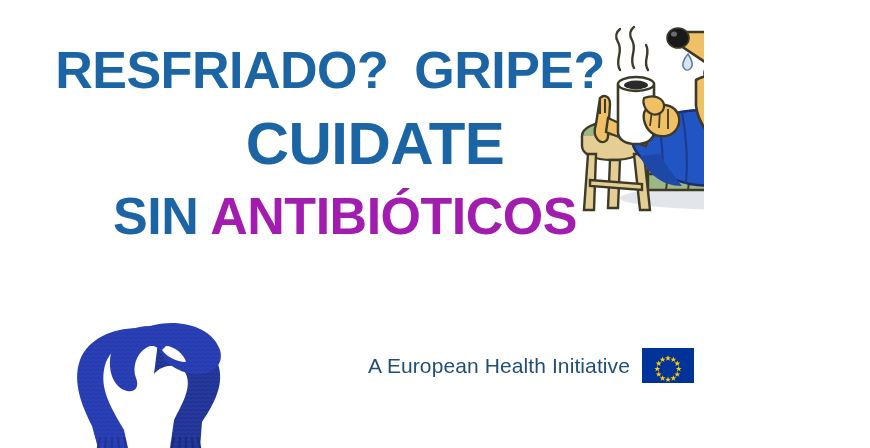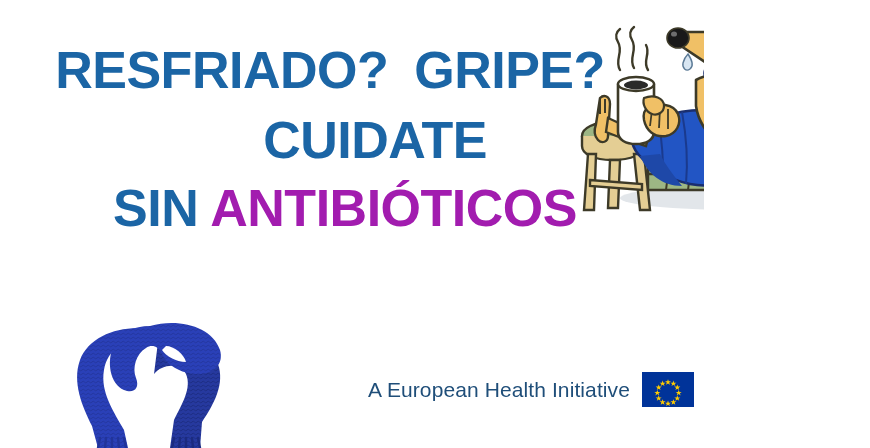--- a/index.html
+++ b/index.html
@@ -33,37 +33,37 @@
     display: block;
     white-space: nowrap;
     font-weight: bold;
     letter-spacing: -0.5px;
   }
   .hl-line1 {
     font-size: 52px;
     margin-bottom: 18px;
   }
   .hl-line2 {
-    font-size: 52px;
+    font-size: 60px;
     margin-bottom: 16px;
     padding-left: 90px;
   }
   .hl-line3 {
     font-size: 52px;
     padding-left: 30px;
   }
   .tx-blue  { color: #1B65A5; }
   .tx-green { color: #a21caf; }
   .gap-sm   { display: inline-block; width: 26px; }
 
   
   .tagline-row {
     position: absolute;
     left: 368px;
-    top: 372px;
+    top: 348px;
     display: flex;
     align-items: center;
     gap: 12px;
     z-index: 5;
   }
   .tagline-text {
     font-size: 21px;
     color: #1F4E79;
     white-space: nowrap;
     letter-spacing: 0.1px;

